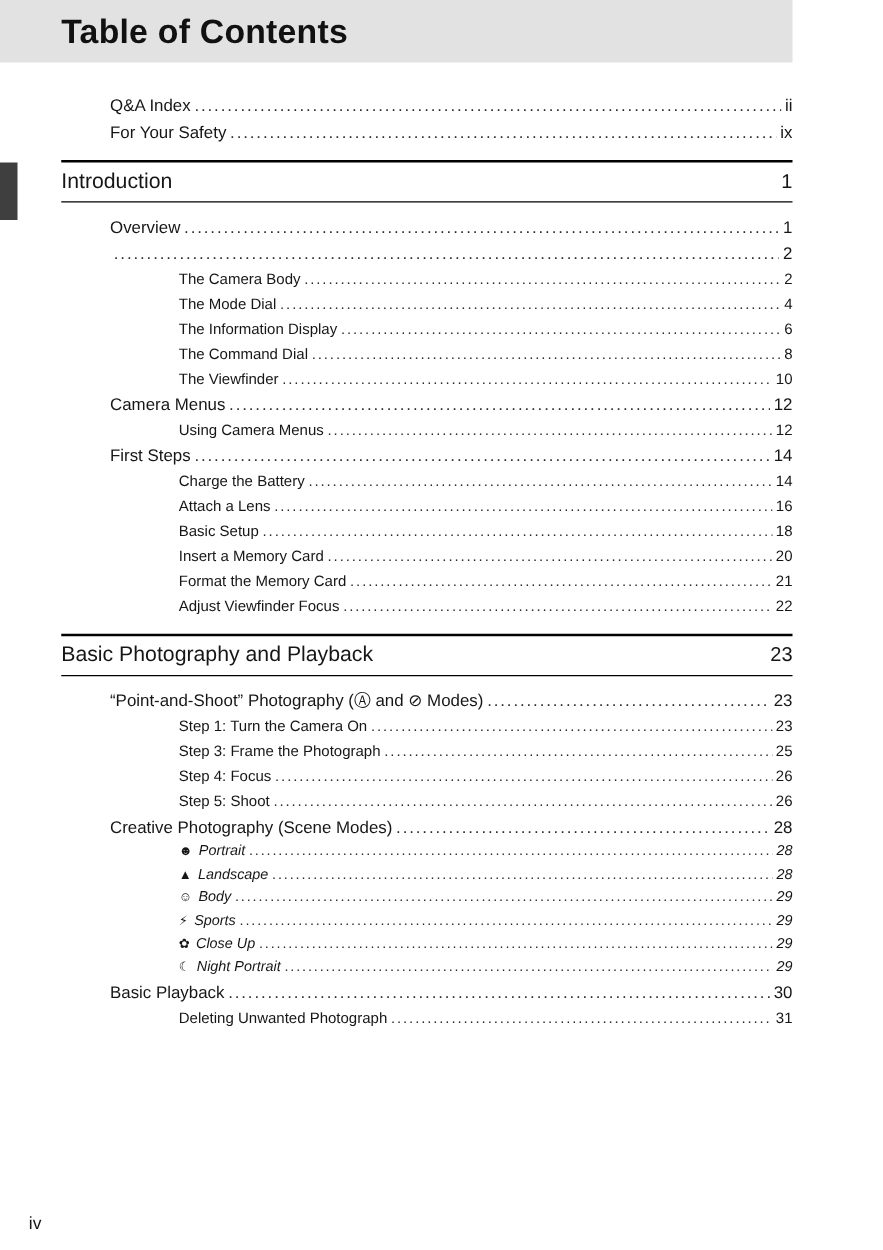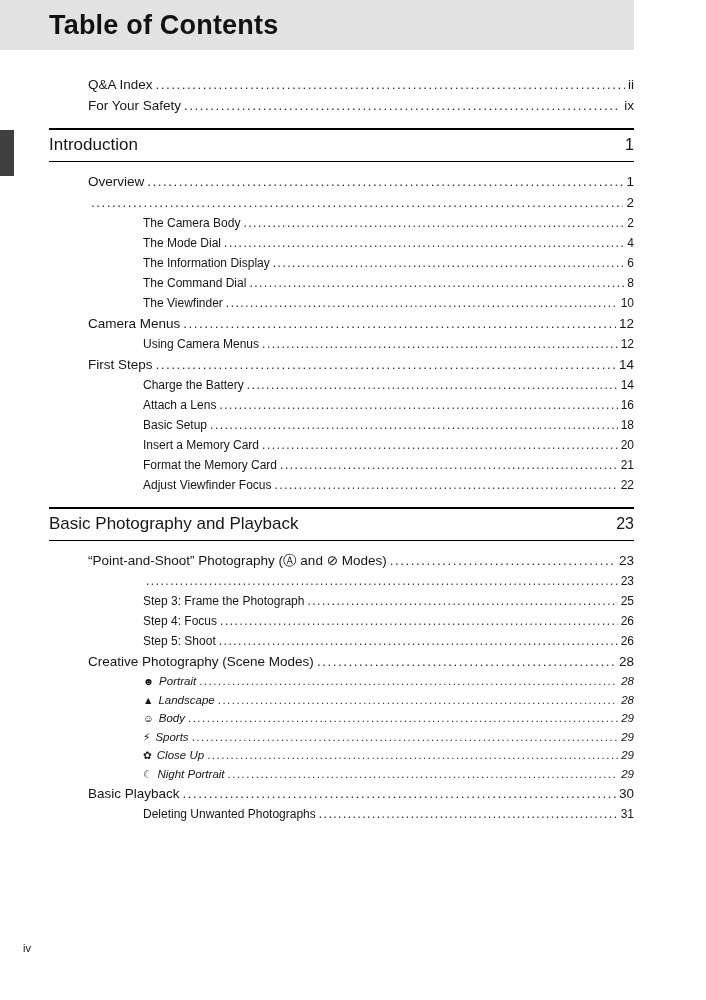--- a/index.html
+++ b/index.html
@@ -42,21 +42,21 @@
   }
 
   .section-heading{
     display:flex;justify-content:space-between;align-items:baseline;
     border-top:2px solid #000;border-bottom:1px solid #000;
     margin-top:12px;margin-bottom:9px;padding:5px 0 6px;
     font-weight:normal;font-size:17px;
   }
   .section-heading .section-page{font-size:16px}
 
-  .folio{position:absolute;left:23px;top:942px;font-size:11px}
+  .folio{position:absolute;left:23px;top:970px;font-size:14px}
 </style>
 </head>
 <body>
 
 <div class="page">
   <div class="header-band">
     <h1>Table of Contents</h1>
   </div>
 
   <div class="edge-tab"></div>
@@ -161,20 +161,21 @@
         <div class="section-heading">
           <span class="section-title">Basic Photography and Playback</span>
           <span class="section-page">23</span>
         </div>
         <div class="toc-row level-1">
           <span class="entry-label">“Point-and-Shoot” Photography (Ⓐ and ⊘ Modes)</span>
           <span class="leader"></span>
           <span class="entry-page">23</span>
         </div>
         <div class="toc-row level-2">
+          <span class="entry-label">Step 1: Turn the Camera On</span>
           <span class="leader"></span>
           <span class="entry-page">23</span>
         </div>
         <div class="toc-row level-2">
           <span class="entry-label">Step 3: Frame the Photograph</span>
           <span class="leader"></span>
           <span class="entry-page">25</span>
         </div>
         <div class="toc-row level-2">
           <span class="entry-label">Step 4: Focus</span>
@@ -226,21 +227,21 @@
           <span class="entry-label">Night Portrait</span>
           <span class="leader"></span>
           <span class="entry-page">29</span>
         </div>
         <div class="toc-row level-1">
           <span class="entry-label">Basic Playback</span>
           <span class="leader"></span>
           <span class="entry-page">30</span>
         </div>
         <div class="toc-row level-2">
-          <span class="entry-label">Deleting Unwanted Photographs</span>
+          <span class="entry-label">Deleting Unwanted Photograph</span>
           <span class="leader"></span>
           <span class="entry-page">31</span>
         </div>
       </div>
   </div>
 
   <div class="folio">iv</div>
 </div>
 
 </body></html>

